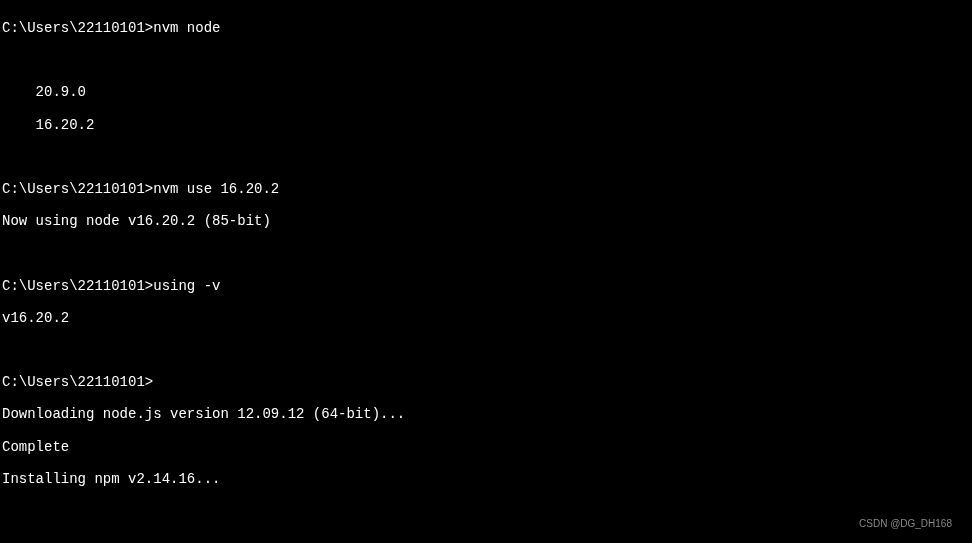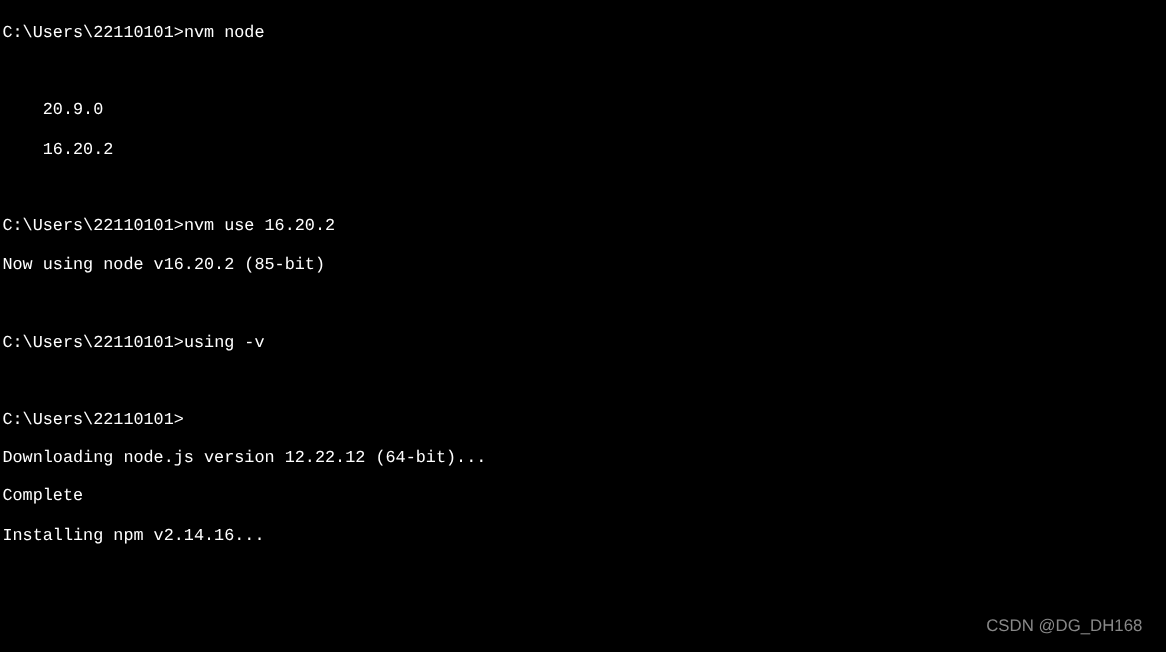--- a/index.html
+++ b/index.html
@@ -29,39 +29,40 @@
     .prompt-line {
       display: flex;
       text-align: center;
     }
     .watermark {
       position: absolute;
       bottom: 14px;
       right: 20px;
       color: #888888;
       font-family: Arial, sans-serif;
-      font-size: 14px;
+      font-size: 10px;
     }
   </style>
 </head>
 <body>
 
 <div class="terminal">
 <span class="line prompt-line"><span>C:\Users\22110101&gt;</span><span>nvm node</span></span>
 <span class="line"> </span>
 <span class="line">    20.9.0</span>
 <span class="line">    16.20.2</span>
 <span class="line"> </span>
 <span class="line prompt-line"><span>C:\Users\22110101&gt;</span><span>nvm use 16.20.2</span></span>
 <span class="line">Now using node v16.20.2 (85-bit)</span>
 <span class="line"> </span>
 <span class="line prompt-line"><span>C:\Users\22110101&gt;</span><span>using -v</span></span>
+<span class="line">v16.20.2</span>
 <span class="line"> </span>
 <span class="line prompt-line"><span>C:\Users\22110101&gt;</span></span>
-<span class="line">Downloading node.js version 12.22.12 (64-bit)...</span>
+<span class="line">Downloading node.js version 12.09.12 (64-bit)...</span>
 <span class="line">Complete</span>
 <span class="line">Installing npm v2.14.16...</span>
 <span class="line"> </span>
 
 
 
 
 
 
 

